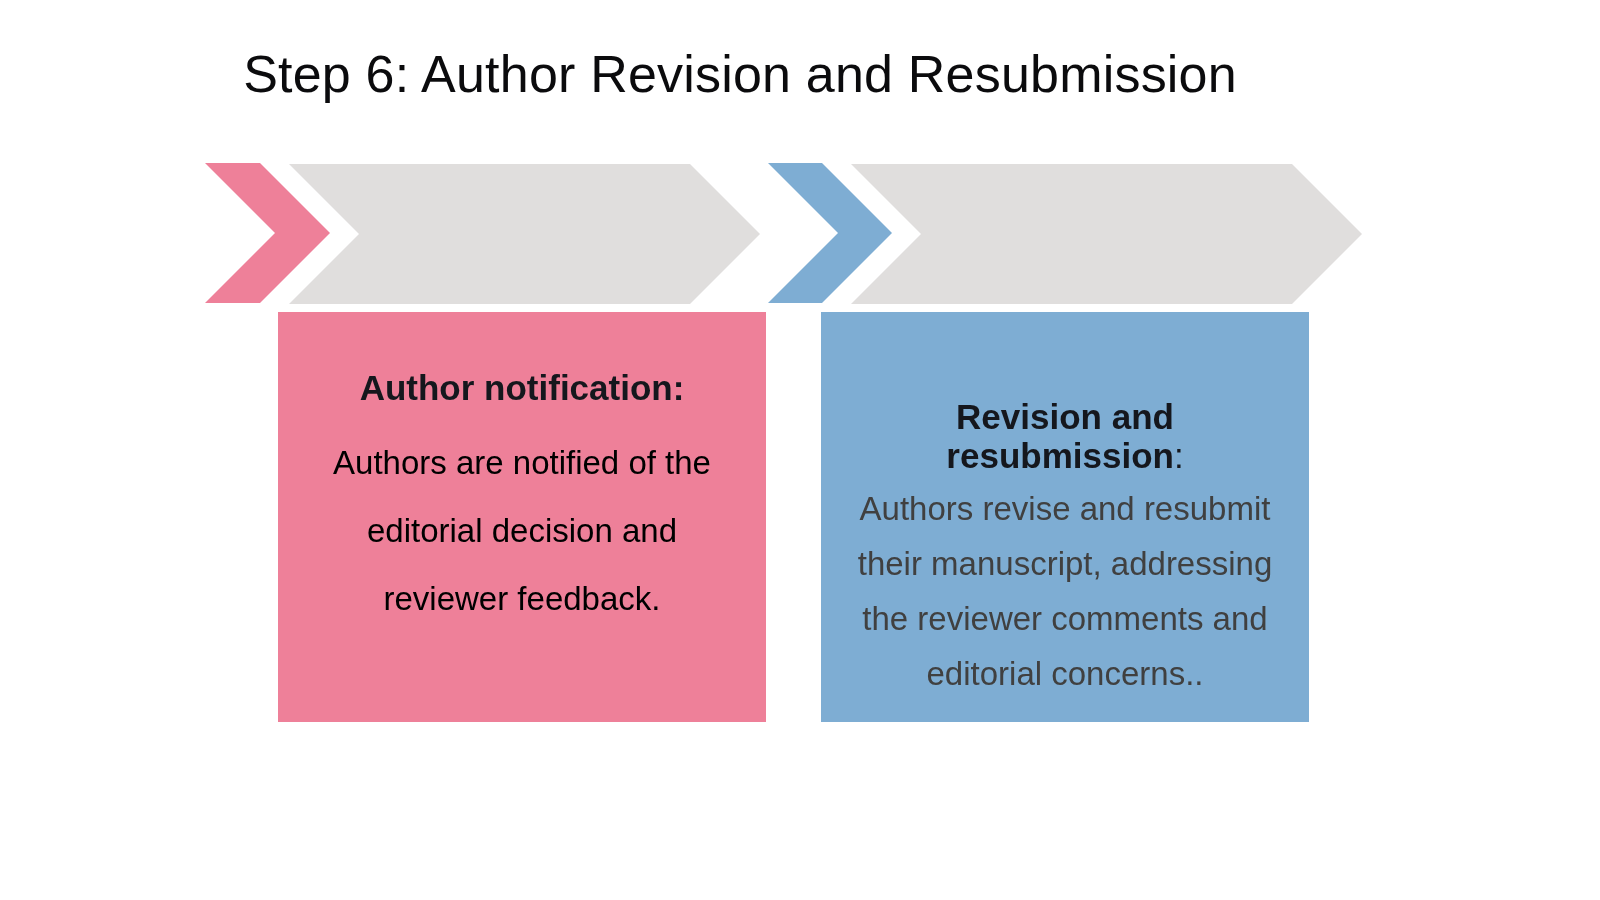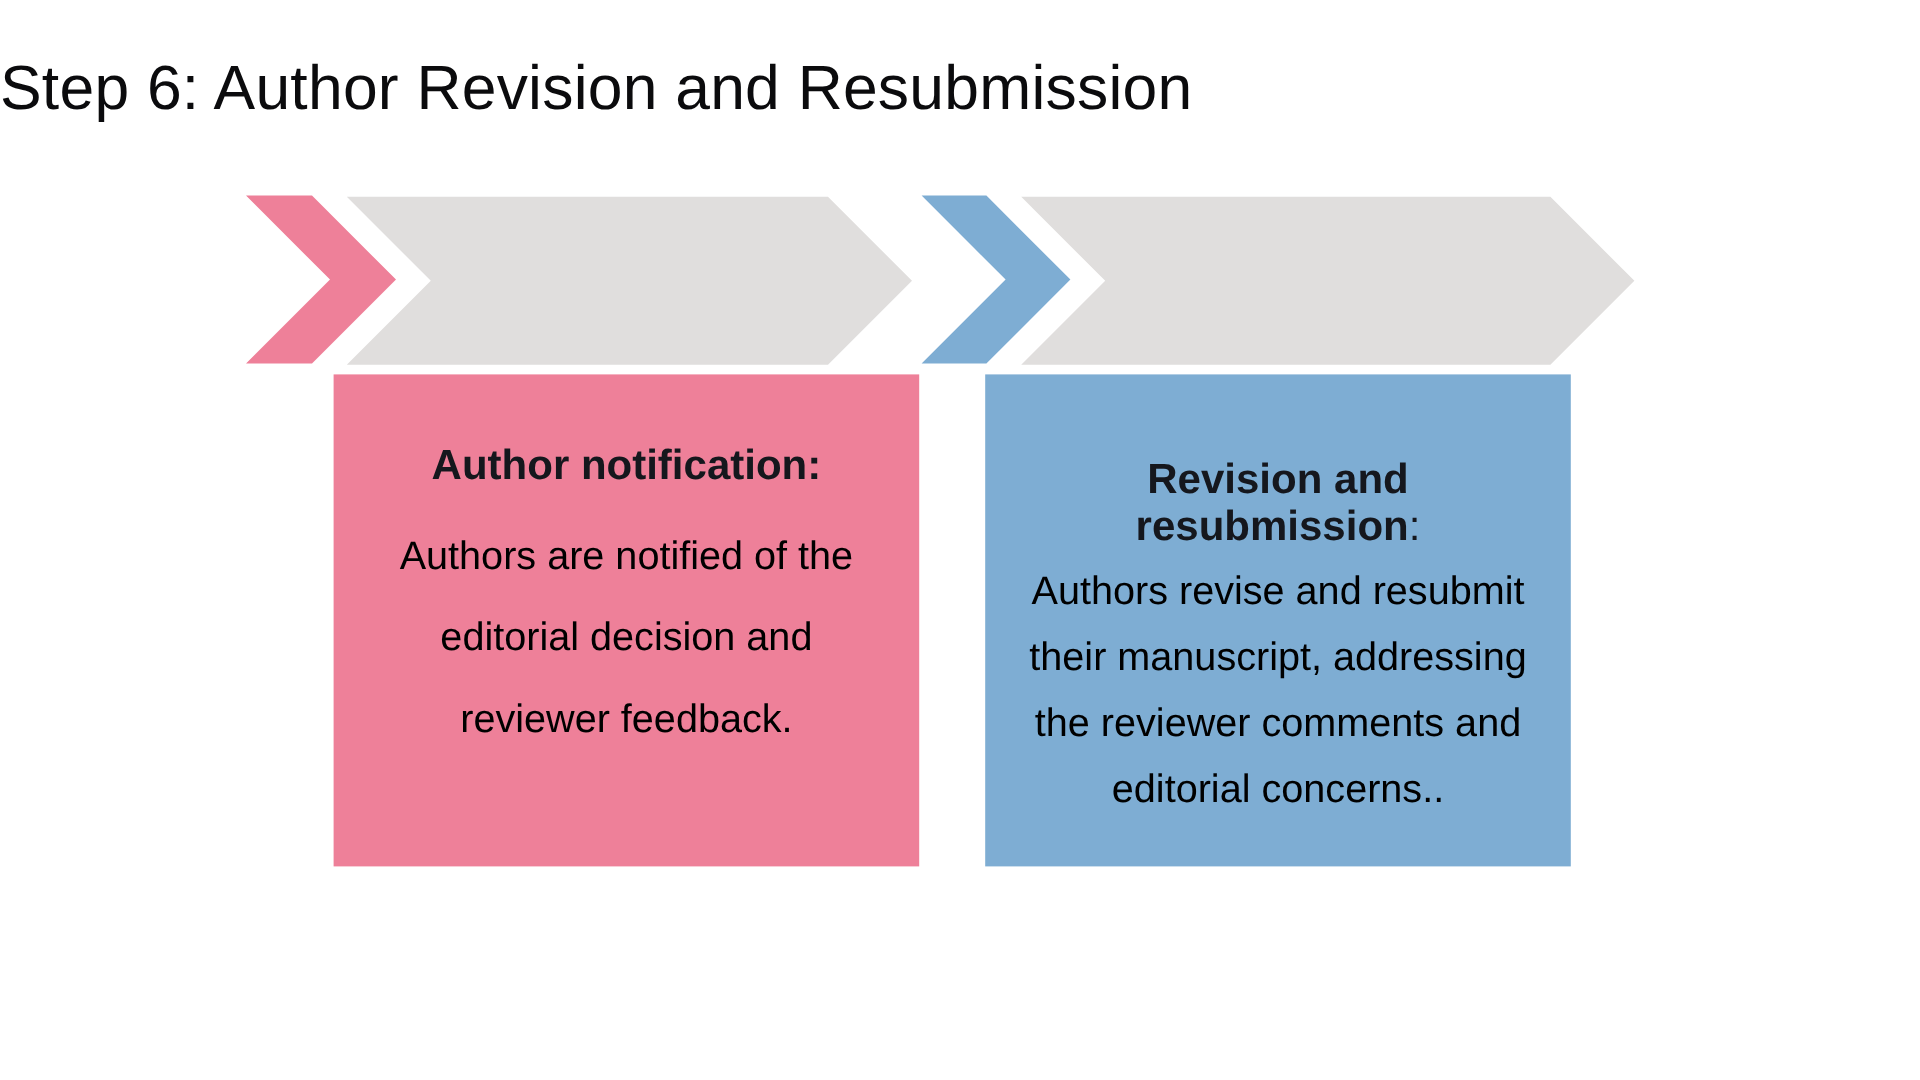--- a/index.html
+++ b/index.html
@@ -21,21 +21,21 @@
     height: 900px;
     background: #ffffff;
   }
 
   
   .slide-title {
     position: absolute;
     left: 0;
     top: 45px;
     width: 1480px;
-    text-align: left;
+    text-align: center;
     font-size: 52px;
     font-weight: 400;
     line-height: 1.15;
     color: #0b0b0d;
     letter-spacing: 0.2px;
     white-space: nowrap;
   }
 
   
   .chevron-band {
@@ -67,21 +67,21 @@
     background: #ee8099;
     padding: 56px 30px 0 30px;
   }
 
   .card-blue {
     left: 821px;
     top: 312px;
     width: 488px;
     height: 410px;
     background: #7eadd3;
-    padding: 68px 24px 0 24px;
+    padding: 85px 24px 0 24px;
   }
 
   .card-heading {
     font-size: 35px;
     font-weight: 700;
     line-height: 1.12;
     margin: 0;
     color: #15171d;
   }
 
@@ -97,21 +97,21 @@
     color: #000000;
     max-width: 380px;
     padding-top: 22px;
   }
 
   .card-body-blue {
     margin: 0;
     font-size: 33px;
     font-weight: 400;
     line-height: 55px;
-    color: #000000;
+    color: #404040;
     max-width: 440px;
     padding-top: 6px;
   }
 </style>
 </head>
 <body>
 
 <div class="slide">
 
   <div class="slide-title">Step 6: Author Revision and Resubmission</div>

